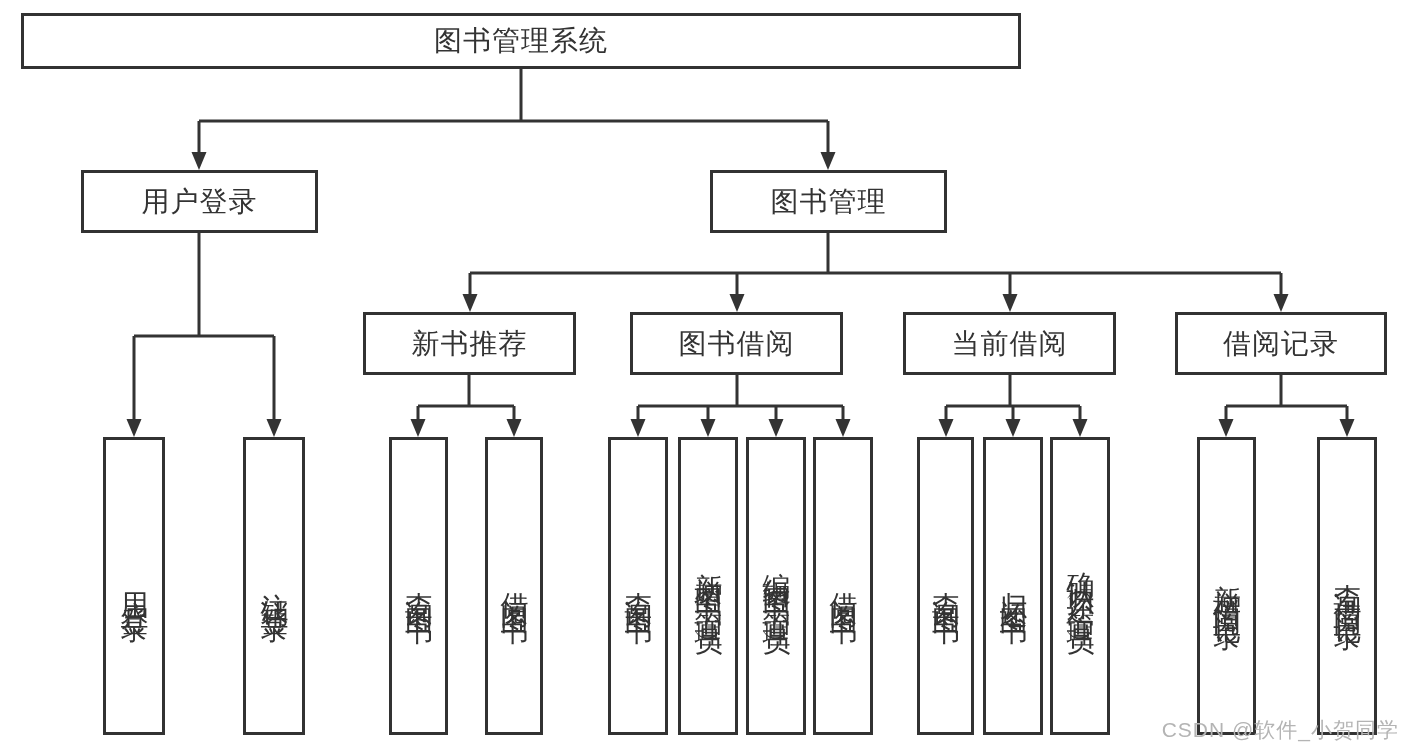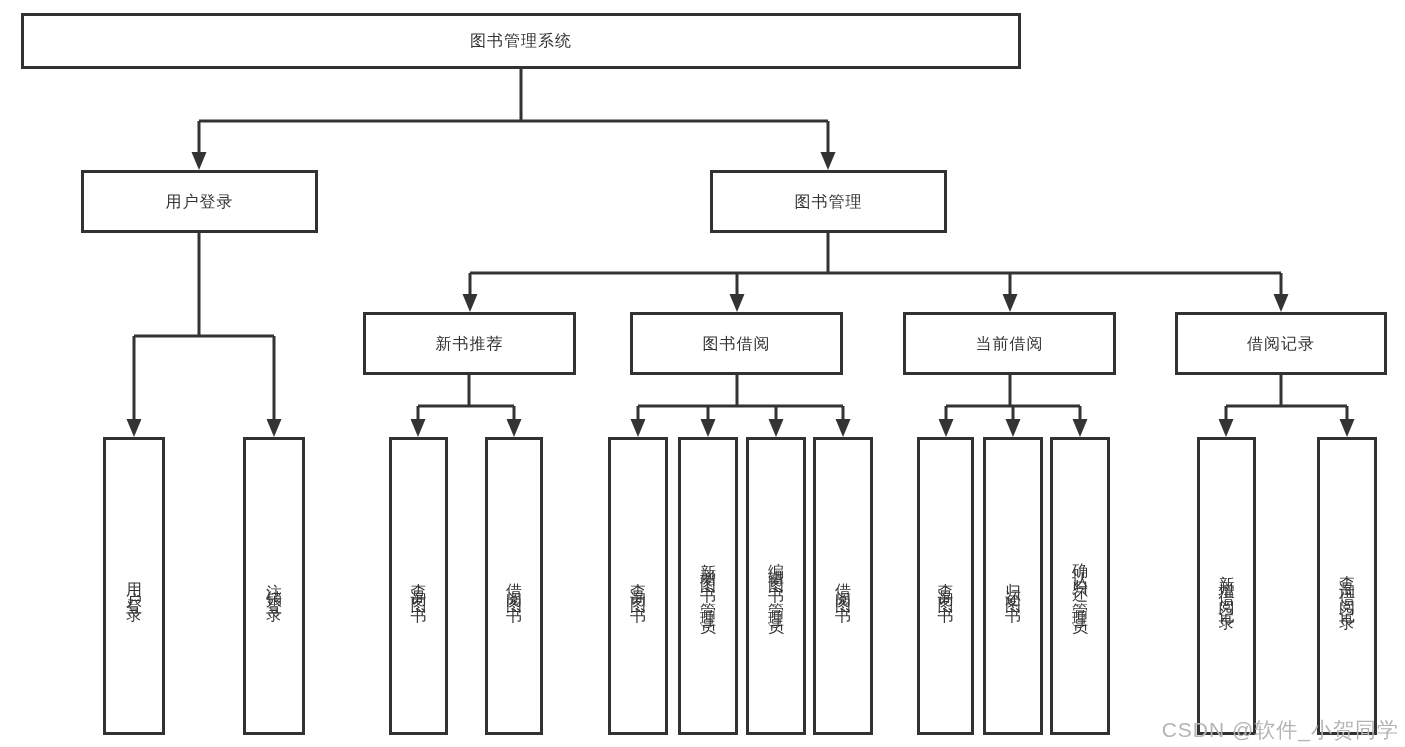--- a/index.html
+++ b/index.html
@@ -4,21 +4,21 @@
 <style>
   html,body{margin:0;padding:0;background:#fff;}
   .stage{
     position:relative;width:1405px;height:747px;background:#ffffff;
     font-family:"Liberation Sans","DejaVu Sans",sans-serif;color:#333333;overflow:hidden;
   }
   .connectors{position:absolute;left:0;top:0;width:1405px;height:747px;}
   .node{
     position:absolute;box-sizing:border-box;border:3px solid #323232;background:#ffffff;
     display:flex;align-items:center;justify-content:center;
-    font-size:16px;color:#333333;line-height:1.2;white-space:nowrap;
+    font-size:28px;color:#333333;line-height:1.2;white-space:nowrap;
   }
   .node.h{letter-spacing:1px;}
   .node.v{
     writing-mode:vertical-rl;text-orientation:mixed;
     letter-spacing:8px;line-height:1;white-space:normal;
   }
   .watermark{
     position:absolute;right:6px;top:716px;
     font-size:21px;color:#b4b4b4;letter-spacing:1px;
   }

